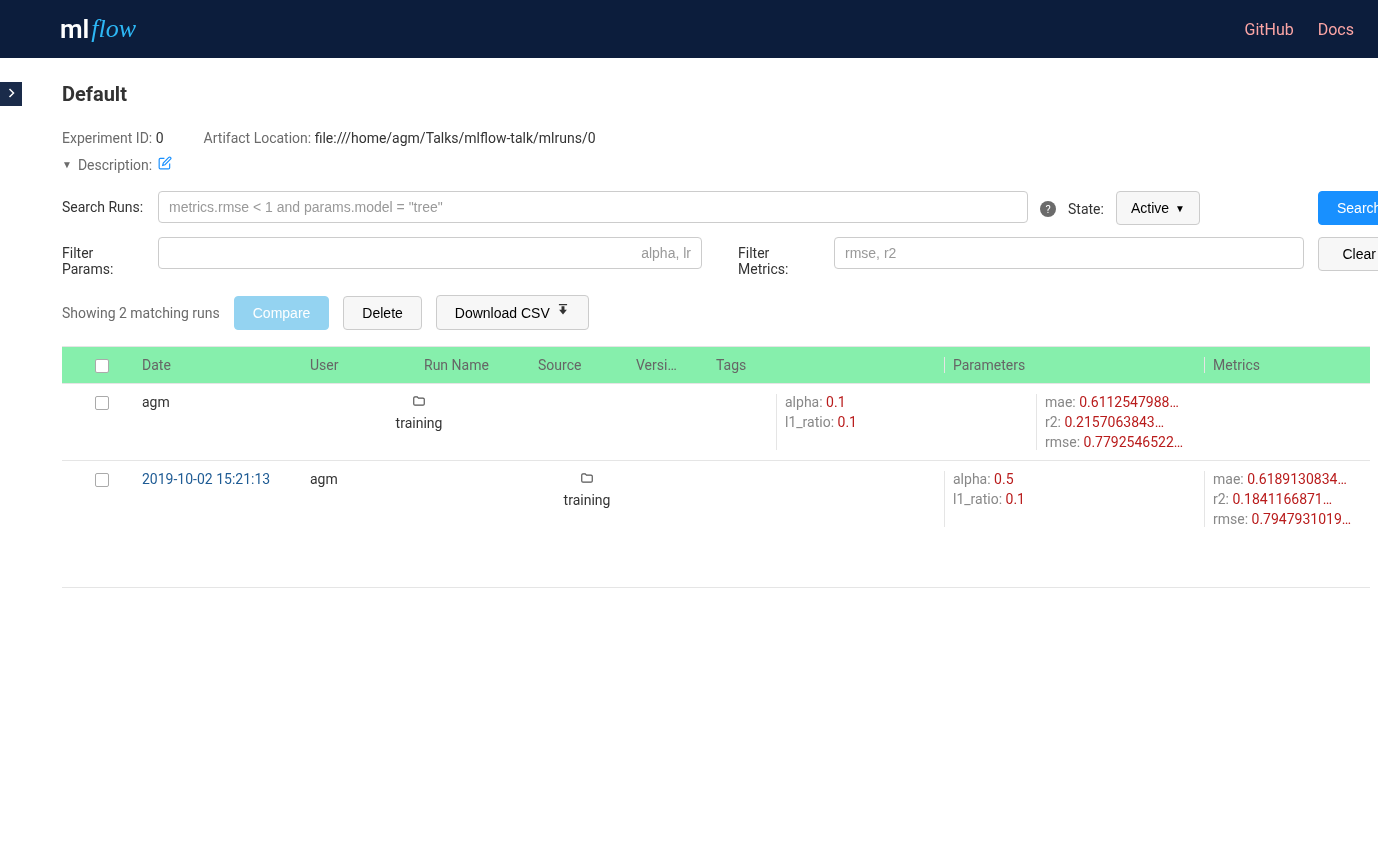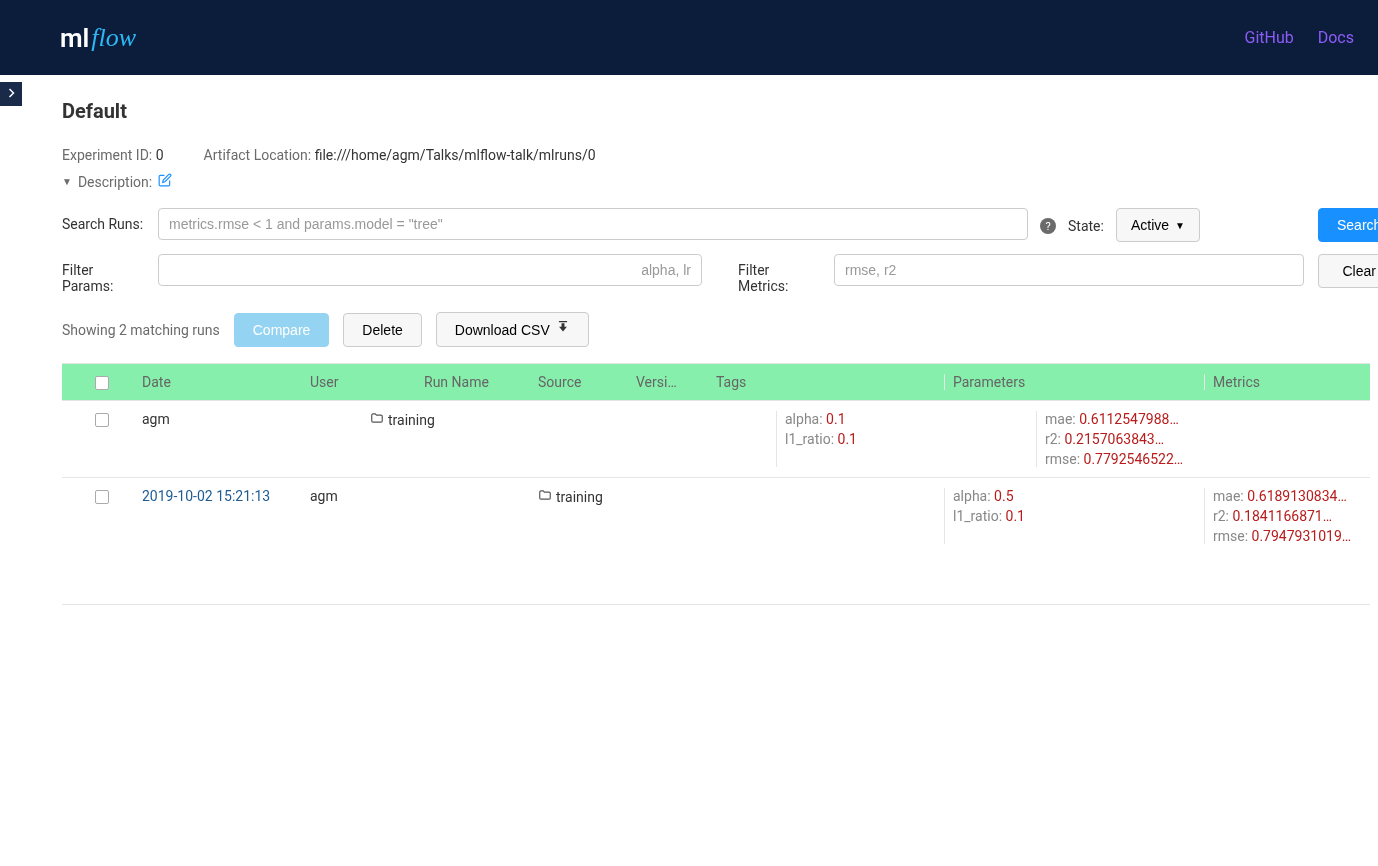--- a/index.html
+++ b/index.html
@@ -1,24 +1,24 @@
 <!DOCTYPE html>
 <html><head>
 <meta charset="utf-8">
 <style>
 * { box-sizing: border-box; margin: 0; padding: 0; }
 body { font-family: -apple-system, BlinkMacSystemFont, "Segoe UI", Roboto, "Helvetica Neue", Arial, sans-serif; font-size: 14px; color: #333; background: #fff; }
 
 
-.header { background: #0c1d3c; color: #fff; height: 75px; display: flex; align-items: center; padding: 0 24px 0 60px; justify-content: space-between; }
+.header { background: #0c1d3c; color: #fff; height: 58px; display: flex; align-items: center; padding: 0 24px 0 60px; justify-content: space-between; }
 .logo { display: flex; align-items: center; font-size: 26px; }
 .logo .ml { color: #fff; font-weight: 600; }
 .logo .flow { color: #2db7f5; font-style: italic; font-weight: 300; font-family: Georgia, serif; margin-left: 2px; }
 .nav-links { display: flex; gap: 24px; }
-.nav-links a { color: #8b5cf6; text-decoration: none; font-size: 16px; }
+.nav-links a { color: #fca5a5; text-decoration: none; font-size: 16px; }
 
 
 .sidebar-toggle { position: absolute; left: 0; top: 82px; width: 22px; height: 24px; background: #1a2b4a; color: #fff; display: flex; align-items: center; justify-content: center; cursor: pointer; font-size: 12px; }
 
 
 .content { padding: 24px 8px 0 62px; }
 .title { font-size: 20px; font-weight: 700; color: #333; margin-bottom: 24px; }
 
 .meta-row { display: flex; gap: 40px; margin-bottom: 10px; color: #6b6b6b; font-size: 14px; }
 .meta-row .label { color: #6b6b6b; }
@@ -62,21 +62,21 @@
 .col-runname { width: 114px; }
 .col-source { width: 98px; }
 .col-version { width: 80px; overflow: hidden; text-overflow: ellipsis; white-space: nowrap; }
 .col-tags { width: 228px; }
 .col-params { width: 260px; border-left: 1px solid #e5e5e5; padding-left: 8px; }
 .col-metrics { flex: 1; border-left: 1px solid #e5e5e5; padding-left: 8px; }
 
 .table-row { display: flex; border-bottom: 1px solid #e5e5e5; padding: 10px 0; font-size: 14px; }
 .table-row .col-params, .table-row .col-metrics { display: flex; flex-direction: column; gap: 4px; }
 .date-link { color: #1e5b94; text-decoration: none; }
-.source-cell { display: flex; align-items: center; gap: 4px; color: #333; }
+.source-cell { display: flex; align-items: center; gap: 4px; color: #333; flex-direction: column; }
 .folder-icon svg { width: 14px; height: 14px; }
 .kv-key { color: #888; }
 .kv-val { color: #b91c1c; }
 .checkbox { width: 14px; height: 14px; border: 1px solid #aaa; border-radius: 2px; cursor: pointer; background: #fff; }
 .table-row.extra-pad { padding-bottom: 60px; }
 
 
 .search-row-wrap { display: flex; gap: 14px; align-items: flex-start; }
 .search-left { flex: 1; display: flex; flex-direction: column; gap: 12px; }
 .right-buttons { display: flex; flex-direction: column; gap: 12px; width: 100px; }

